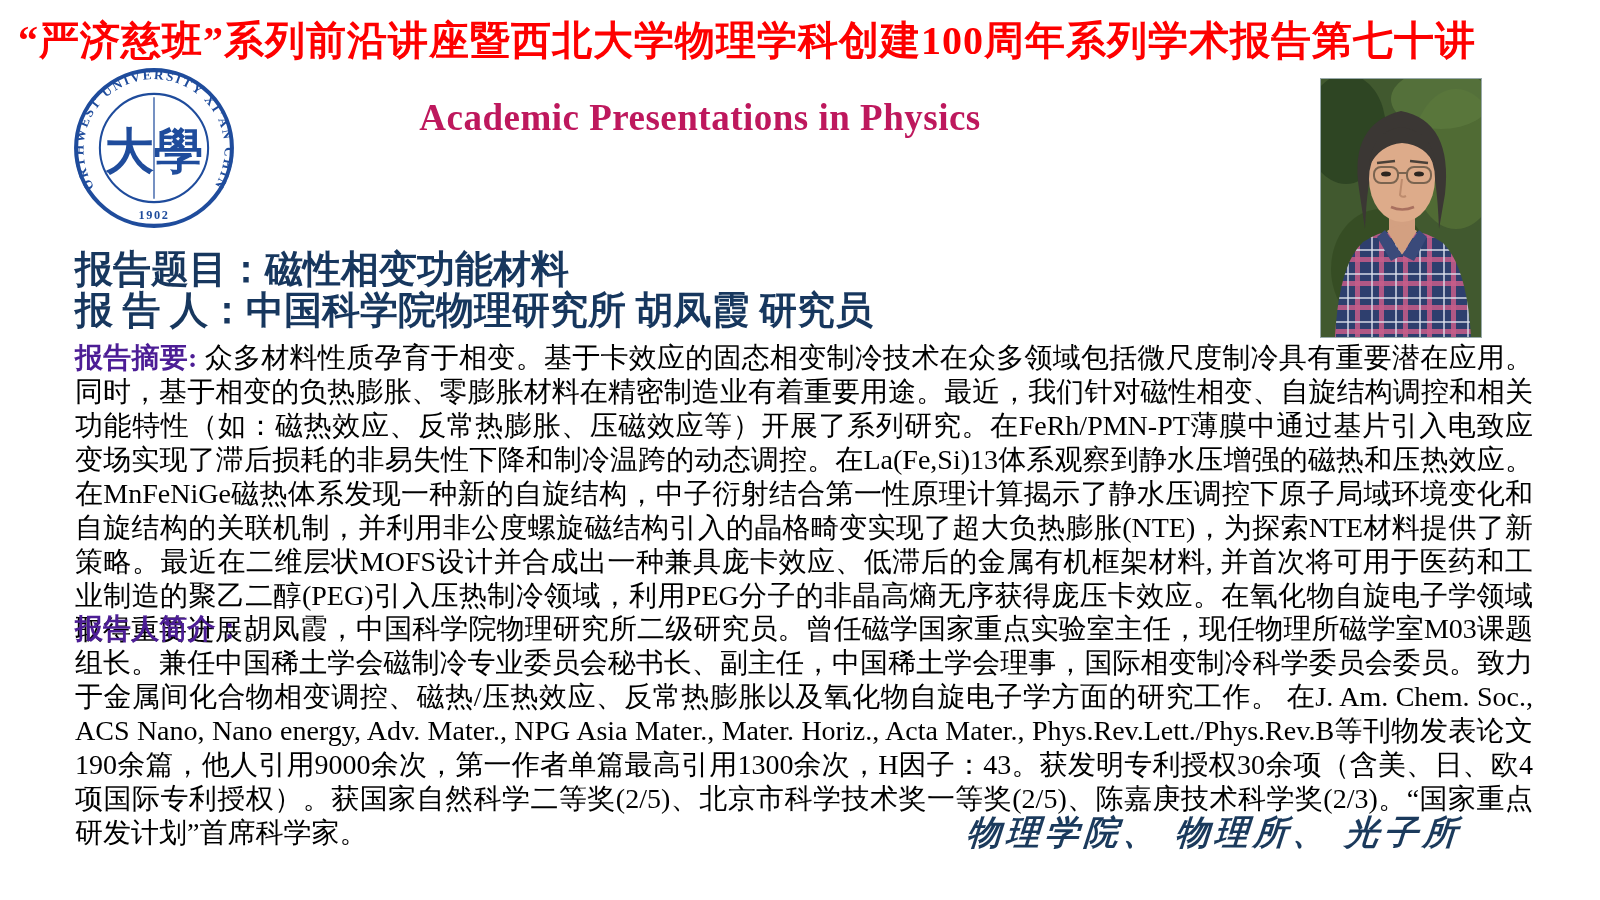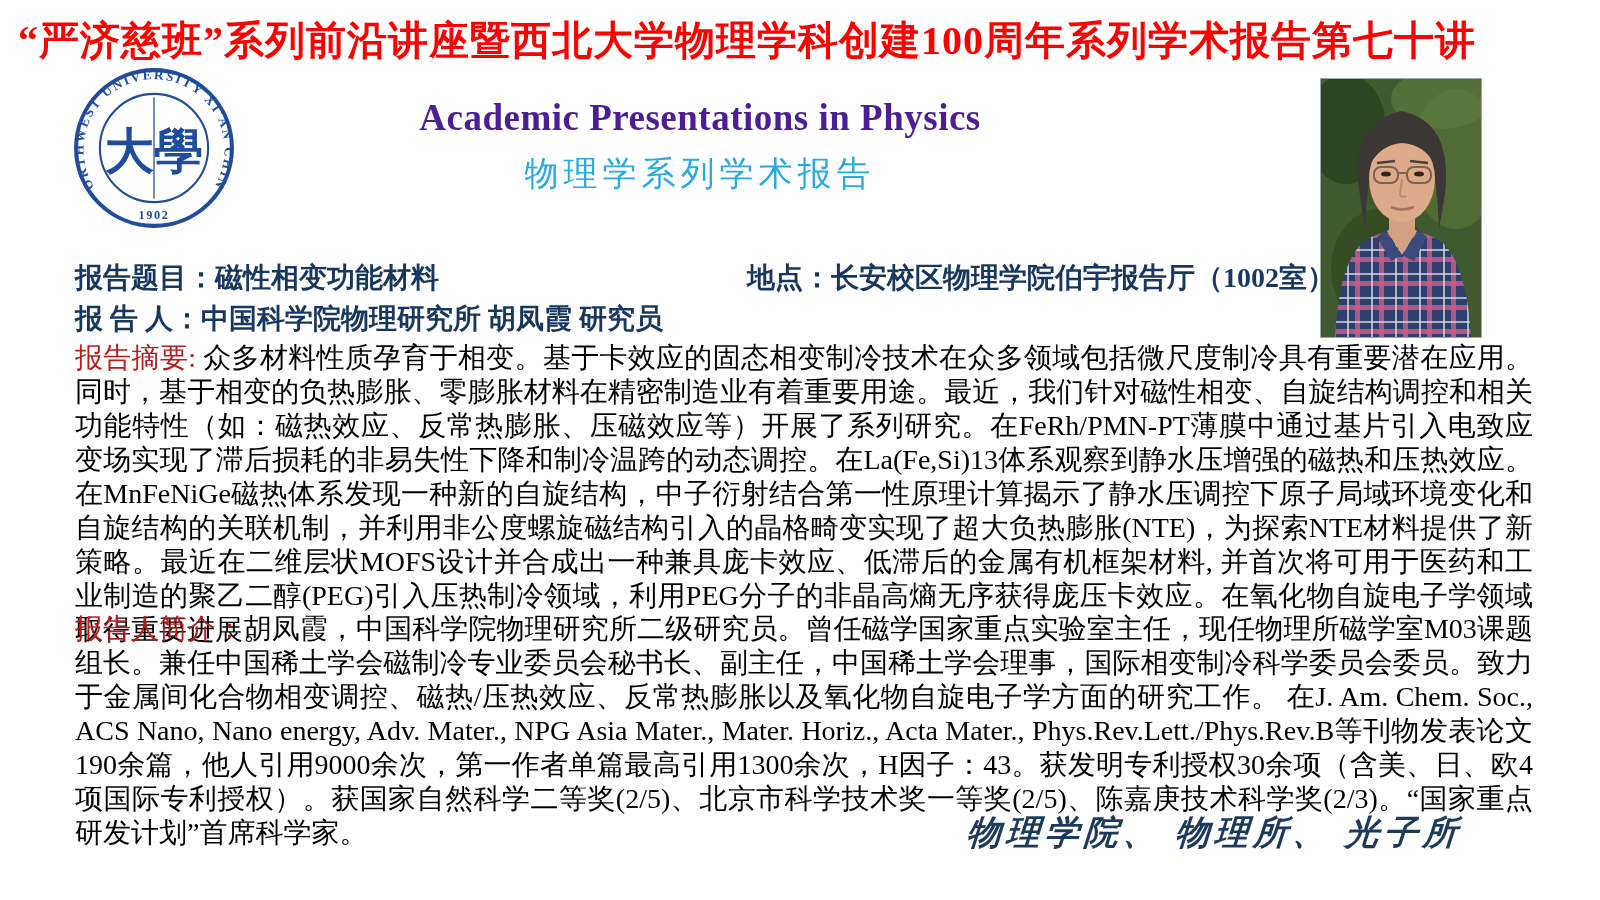--- a/index.html
+++ b/index.html
@@ -6,37 +6,37 @@
   body{width:1600px;height:900px;position:relative;overflow:hidden;
        font-family:"Liberation Serif","DejaVu Serif",serif;}
 
   .banner{position:absolute;left:18px;top:13px;width:1560px;
           font-size:40px;font-weight:bold;color:#fe0000;
           white-space:nowrap;letter-spacing:1px;}
 
   .logo{position:absolute;left:72px;top:66px;width:164px;height:164px;}
 
   .titles{position:absolute;left:300px;top:96px;width:800px;text-align:center;}
-  .title-en{font-size:37px;font-weight:bold;color:#4c1d95;letter-spacing:0.5px;}
+  .title-en{font-size:37px;font-weight:bold;color:#be185d;letter-spacing:0.5px;}
   .title-zh{font-size:34px;color:#29abe2;margin-top:12px;letter-spacing:5px;}
 
   .photo{position:absolute;left:1320px;top:78px;width:160px;height:258px;
          border:1px solid #9aa;}
 
   .info{position:absolute;left:75px;top:249px;width:1440px;display:flex;
-        color:#17375e;font-weight:bold;font-size:28px;line-height:41px;margin-top:8px;}
+        color:#17375e;font-weight:bold;font-size:38px;line-height:41px;}
   .info-left{width:672px;}
   .info-right{flex:1;}
   .info-row{white-space:nowrap;}
 
   .para{position:absolute;left:75px;width:1458px;margin:0;
         font-size:28px;line-height:34px;text-align:justify;color:#000;}
   .abstract{top:341px;}
   .bio{top:612px;}
-  .para-label{font-weight:normal;color:#b91c1c;}
+  .para-label{font-weight:bold;color:#4c1d95;}
 
   .footer{position:absolute;right:138px;top:810px;
           font-size:34px;font-weight:bold;font-style:italic;
           color:#1b3a5c;letter-spacing:5px;transform:skewX(-4deg);}
 </style>
 </head>
 <body>
 
 <div class="banner">“严济慈班”系列前沿讲座暨西北大学物理学科创建100周年系列学术报告第七十讲</div>
 
@@ -49,21 +49,20 @@
   <text font-size="16" font-weight="bold" fill="#1f4c9c" letter-spacing="2.5">
     <textPath href="#logoArc" startOffset="50%" text-anchor="middle">NORTHWEST UNIVERSITY XI'AN CHINA</textPath>
   </text>
   <line x1="100" y1="38" x2="100" y2="162" stroke="#1f4c9c" stroke-width="1.5"></line>
   <text x="100" y="124" text-anchor="middle" font-size="60" font-weight="bold" fill="#1f4c9c">大學</text>
   <text x="100" y="186" text-anchor="middle" font-size="15" font-weight="bold" fill="#1f4c9c" letter-spacing="2">1902</text>
 </svg>
 
 <div class="titles">
   <div class="title-en">Academic Presentations in Physics</div>
-  <div class="title-zh">物理学系列学术报告</div>
 </div>
 
 <svg class="photo" viewBox="0 0 160 258">
   <defs>
     <pattern id="plaid" width="24" height="24" patternUnits="userSpaceOnUse">
       <rect width="24" height="24" fill="#2e3f6e"></rect>
       <rect y="10" width="24" height="5" fill="#c75d8a" opacity="0.85"></rect>
       <rect x="10" width="5" height="24" fill="#c75d8a" opacity="0.85"></rect>
       <rect y="2" width="24" height="2" fill="#dfe3ee" opacity="0.7"></rect>
       <rect x="2" width="2" height="24" fill="#dfe3ee" opacity="0.7"></rect>
@@ -100,21 +99,20 @@
   <path d="M 64,151 L 81,176 L 70,182 L 56,158 Z" fill="#3a4a7a"></path>
   <path d="M 98,151 L 81,176 L 93,182 L 106,158 Z" fill="#3a4a7a"></path>
 </svg>
 
 <div class="info">
   <div class="info-left">
     <div class="info-row"><span>报告题目：</span><span>磁性相变功能材料</span></div>
     <div class="info-row"><span>报 告 人：</span><span>中国科学院物理研究所 胡凤霞 研究员</span></div>
   </div>
   <div class="info-right">
-    <div class="info-row"><span>地点：</span><span>长安校区物理学院伯宇报告厅（1002室）</span></div>
   </div>
 </div>
 
 <p class="para abstract"><span class="para-label">报告摘要:</span> <span>众多材料性质孕育于相变。基于卡效应的固态相变制冷技术在众多领域包括微尺度制冷具有重要潜在应用。同时，基于相变的负热膨胀、零膨胀材料在精密制造业有着重要用途。最近，我们针对磁性相变、自旋结构调控和相关功能特性（如：磁热效应、反常热膨胀、压磁效应等）开展了系列研究。在FeRh/PMN-PT薄膜中通过基片引入电致应变场实现了滞后损耗的非易失性下降和制冷温跨的动态调控。在La(Fe,Si)13体系观察到静水压增强的磁热和压热效应。在MnFeNiGe磁热体系发现一种新的自旋结构，中子衍射结合第一性原理计算揭示了静水压调控下原子局域环境变化和自旋结构的关联机制，并利用非公度螺旋磁结构引入的晶格畸变实现了超大负热膨胀(NTE)，为探索NTE材料提供了新策略。最近在二维层状MOFS设计并合成出一种兼具庞卡效应、低滞后的金属有机框架材料, 并首次将可用于医药和工业制造的聚乙二醇(PEG)引入压热制冷领域，利用PEG分子的非晶高熵无序获得庞压卡效应。在氧化物自旋电子学领域取得重要进展。</span></p>
 
 <p class="para bio"><span class="para-label">报告人简介：</span><span>胡凤霞，中国科学院物理研究所二级研究员。曾任磁学国家重点实验室主任，现任物理所磁学室M03课题组长。兼任中国稀土学会磁制冷专业委员会秘书长、副主任，中国稀土学会理事，国际相变制冷科学委员会委员。致力于金属间化合物相变调控、磁热/压热效应、反常热膨胀以及氧化物自旋电子学方面的研究工作。 在J. Am. Chem. Soc., ACS Nano, Nano energy, Adv. Mater., NPG Asia Mater., Mater. Horiz., Acta Mater., Phys.Rev.Lett./Phys.Rev.B等刊物发表论文190余篇，他人引用9000余次，第一作者单篇最高引用1300余次，H因子：43。获发明专利授权30余项（含美、日、欧4项国际专利授权）。获国家自然科学二等奖(2/5)、北京市科学技术奖一等奖(2/5)、陈嘉庚技术科学奖(2/3)。“国家重点研发计划”首席科学家。</span></p>
 
 <div class="footer">物理学院、 物理所、 光子所</div>
 
 </body></html>

